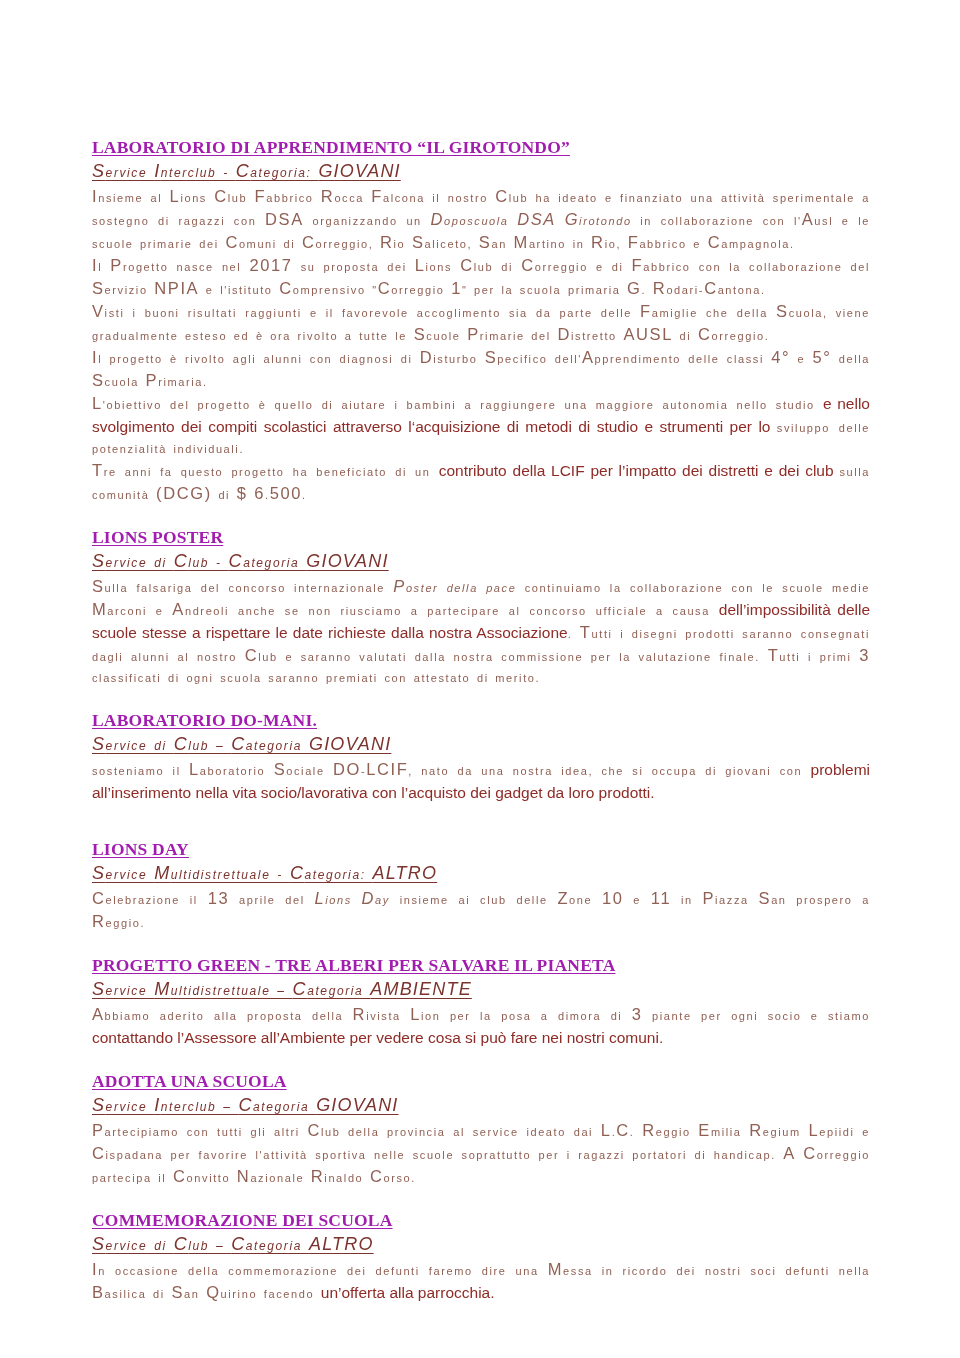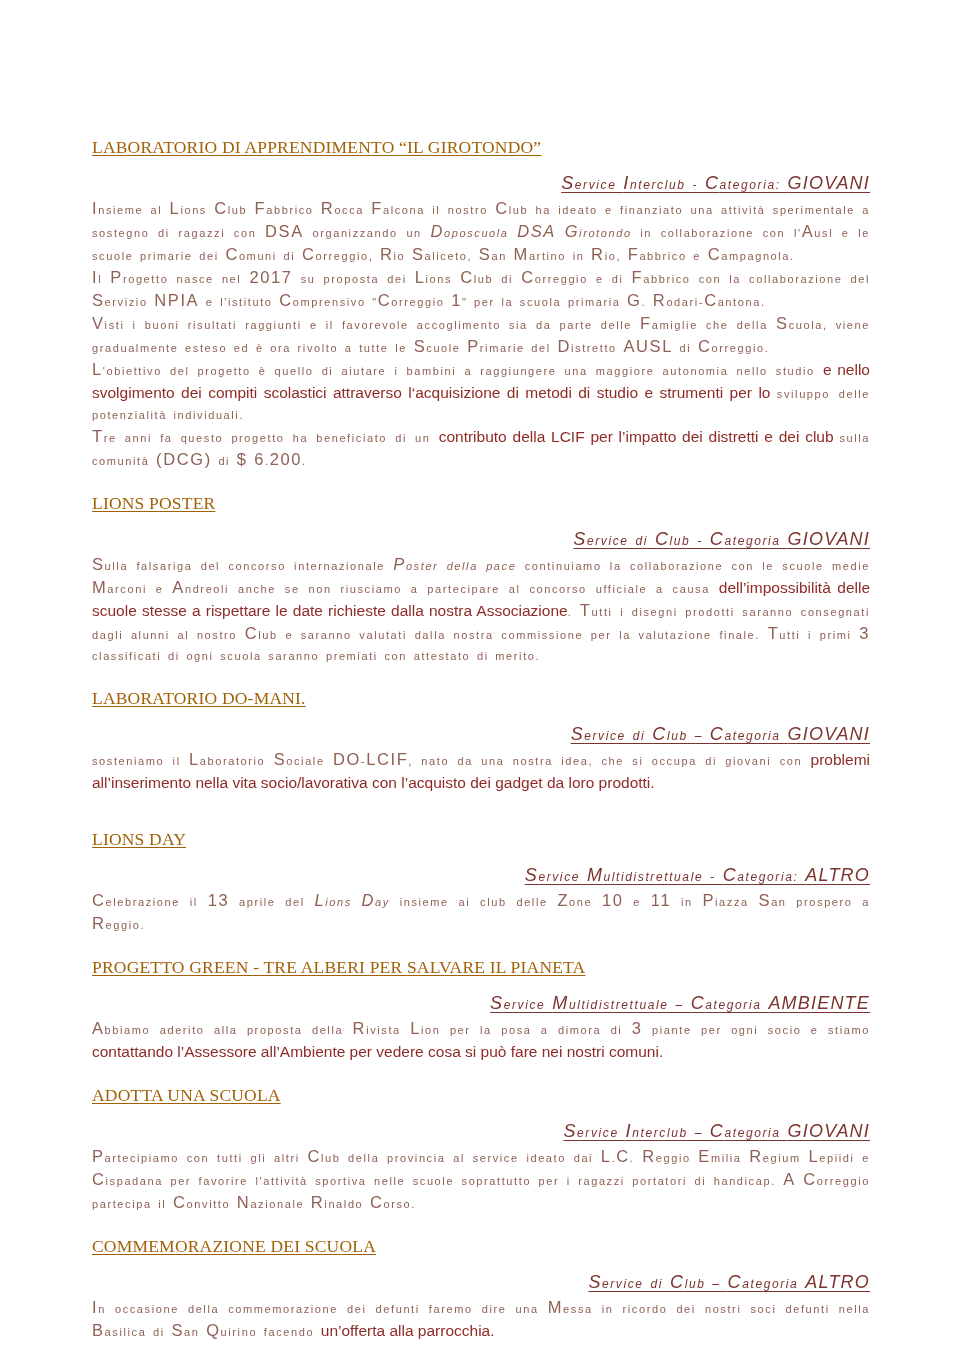--- a/index.html
+++ b/index.html
@@ -15,35 +15,34 @@
     overflow:hidden;
   }
   .doc-section{margin:21px 0 0 0;}
   .doc-section:first-of-type{margin-top:0;}
   
   .doc-section:nth-of-type(4){margin-top:34px;}
 
   .section-title{
     margin:0;
     font-family:"Liberation Serif", serif;
-    font-weight:normal;
+    font-weight:bold;
     font-size:17.5px;
     line-height:21px;
     letter-spacing:0.2px;
-    color:#a16207;
+    color:#a21caf;
     text-decoration:underline;
     text-underline-offset:2px;
   }
   .section-subtitle{
     line-height:22px;
-    margin:14px 0 2px 0;
+    margin:2px 0 2px 0;
     color:#7c332e;
     text-decoration:underline;
     text-underline-offset:3px;
-    text-align:right;
   }
   .subtitle-prefix{
     font-style:italic;
     font-size:12px;
     letter-spacing:1.6px;
     word-spacing:2px;
   }
   .subtitle-category{
     font-style:italic;
     font-size:18px;
@@ -72,22 +71,23 @@
 <body>
 
 <div class="page">
   <div>
       <section class="doc-section">
         <h2 class="section-title">LABORATORIO DI APPRENDIMENTO “IL GIROTONDO”</h2>
         <div class="section-subtitle"><span class="subtitle-prefix"><span class="cap">S</span>ervice <span class="cap">I</span>nterclub - <span class="cap">C</span>ategoria: </span><span class="subtitle-category">GIOVANI</span></div>
         <p class="body-par"><span class="run-light"><span class="cap">I</span>nsieme al <span class="cap">L</span>ions <span class="cap">C</span>lub <span class="cap">F</span>abbrico <span class="cap">R</span>occa <span class="cap">F</span>alcona il nostro <span class="cap">C</span>lub ha ideato e finanziato una attività sperimentale a sostegno di ragazzi con <span class="cap">DSA</span> organizzando un </span><span class="run-italic"><span class="cap">D</span>oposcuola <span class="cap">DSA</span> <span class="cap">G</span>irotondo</span><span class="run-light"> in collaborazione con l'<span class="cap">A</span>usl e le scuole primarie dei <span class="cap">C</span>omuni di <span class="cap">C</span>orreggio, <span class="cap">R</span>io <span class="cap">S</span>aliceto, <span class="cap">S</span>an <span class="cap">M</span>artino in <span class="cap">R</span>io, <span class="cap">F</span>abbrico e <span class="cap">C</span>ampagnola.</span></p>
         <p class="body-par"><span class="run-light"><span class="cap">I</span>l <span class="cap">P</span>rogetto nasce nel <span class="cap">2017</span> su proposta dei <span class="cap">L</span>ions <span class="cap">C</span>lub di <span class="cap">C</span>orreggio e di <span class="cap">F</span>abbrico con la collaborazione del <span class="cap">S</span>ervizio <span class="cap">NPIA</span> e l'istituto <span class="cap">C</span>omprensivo "<span class="cap">C</span>orreggio <span class="cap">1</span>" per la scuola primaria <span class="cap">G</span>. <span class="cap">R</span>odari-<span class="cap">C</span>antona.</span></p>
         <p class="body-par"><span class="run-light"><span class="cap">V</span>isti i buoni risultati raggiunti e il favorevole accoglimento sia da parte delle <span class="cap">F</span>amiglie che della <span class="cap">S</span>cuola, viene gradualmente esteso ed è ora rivolto a tutte le <span class="cap">S</span>cuole <span class="cap">P</span>rimarie del <span class="cap">D</span>istretto <span class="cap">AUSL</span> di <span class="cap">C</span>orreggio.</span></p>
+        <p class="body-par"><span class="run-light"><span class="cap">I</span>l progetto è rivolto agli alunni con diagnosi di <span class="cap">D</span>isturbo <span class="cap">S</span>pecifico dell'<span class="cap">A</span>pprendimento delle classi <span class="cap">4°</span> e <span class="cap">5°</span> della <span class="cap">S</span>cuola <span class="cap">P</span>rimaria.</span></p>
         <p class="body-par"><span class="run-light"><span class="cap">L</span>'obiettivo del progetto è quello di aiutare i bambini a raggiungere una maggiore autonomia nello studio </span><span class="run-hl">e nello svolgimento dei compiti scolastici attraverso l‘acquisizione di metodi di studio e strumenti per lo </span><span class="run-light">sviluppo delle potenzialità individuali.</span></p>
-        <p class="body-par"><span class="run-light"><span class="cap">T</span>re anni fa questo progetto ha beneficiato di un </span><span class="run-hl">contributo della LCIF per l’impatto dei distretti e dei club </span><span class="run-light">sulla comunità <span class="cap">(DCG)</span> di <span class="cap">$</span> <span class="cap">6</span>.<span class="cap">200</span>.</span></p>
+        <p class="body-par"><span class="run-light"><span class="cap">T</span>re anni fa questo progetto ha beneficiato di un </span><span class="run-hl">contributo della LCIF per l’impatto dei distretti e dei club </span><span class="run-light">sulla comunità <span class="cap">(DCG)</span> di <span class="cap">$</span> <span class="cap">6</span>.<span class="cap">500</span>.</span></p>
       </section>
       <section class="doc-section">
         <h2 class="section-title">LIONS POSTER</h2>
         <div class="section-subtitle"><span class="subtitle-prefix"><span class="cap">S</span>ervice di <span class="cap">C</span>lub - <span class="cap">C</span>ategoria </span><span class="subtitle-category">GIOVANI</span></div>
         <p class="body-par"><span class="run-light"><span class="cap">S</span>ulla falsariga del concorso internazionale </span><span class="run-italic"><span class="cap">P</span>oster della pace</span><span class="run-light"> continuiamo la collaborazione con le scuole medie <span class="cap">M</span>arconi e <span class="cap">A</span>ndreoli anche se non riusciamo a partecipare al concorso ufficiale a causa </span><span class="run-hl">dell’impossibilità delle scuole stesse a rispettare le date richieste dalla nostra Associazione</span><span class="run-light">. <span class="cap">T</span>utti i disegni prodotti saranno consegnati dagli alunni al nostro <span class="cap">C</span>lub e saranno valutati dalla nostra commissione per la valutazione finale. <span class="cap">T</span>utti i primi <span class="cap">3</span> classificati di ogni scuola saranno premiati con attestato di merito.</span></p>
       </section>
       <section class="doc-section">
         <h2 class="section-title">LABORATORIO DO-MANI.</h2>
         <div class="section-subtitle"><span class="subtitle-prefix"><span class="cap">S</span>ervice di <span class="cap">C</span>lub – <span class="cap">C</span>ategoria </span><span class="subtitle-category">GIOVANI</span></div>
         <p class="body-par"><span class="run-light">sosteniamo il <span class="cap">L</span>aboratorio <span class="cap">S</span>ociale <span class="cap">DO</span>-<span class="cap">LCIF</span>, nato da una nostra idea, che si occupa di giovani con </span><span class="run-hl">problemi all’inserimento nella vita socio/lavorativa con l’acquisto dei gadget da loro prodotti.</span></p>

